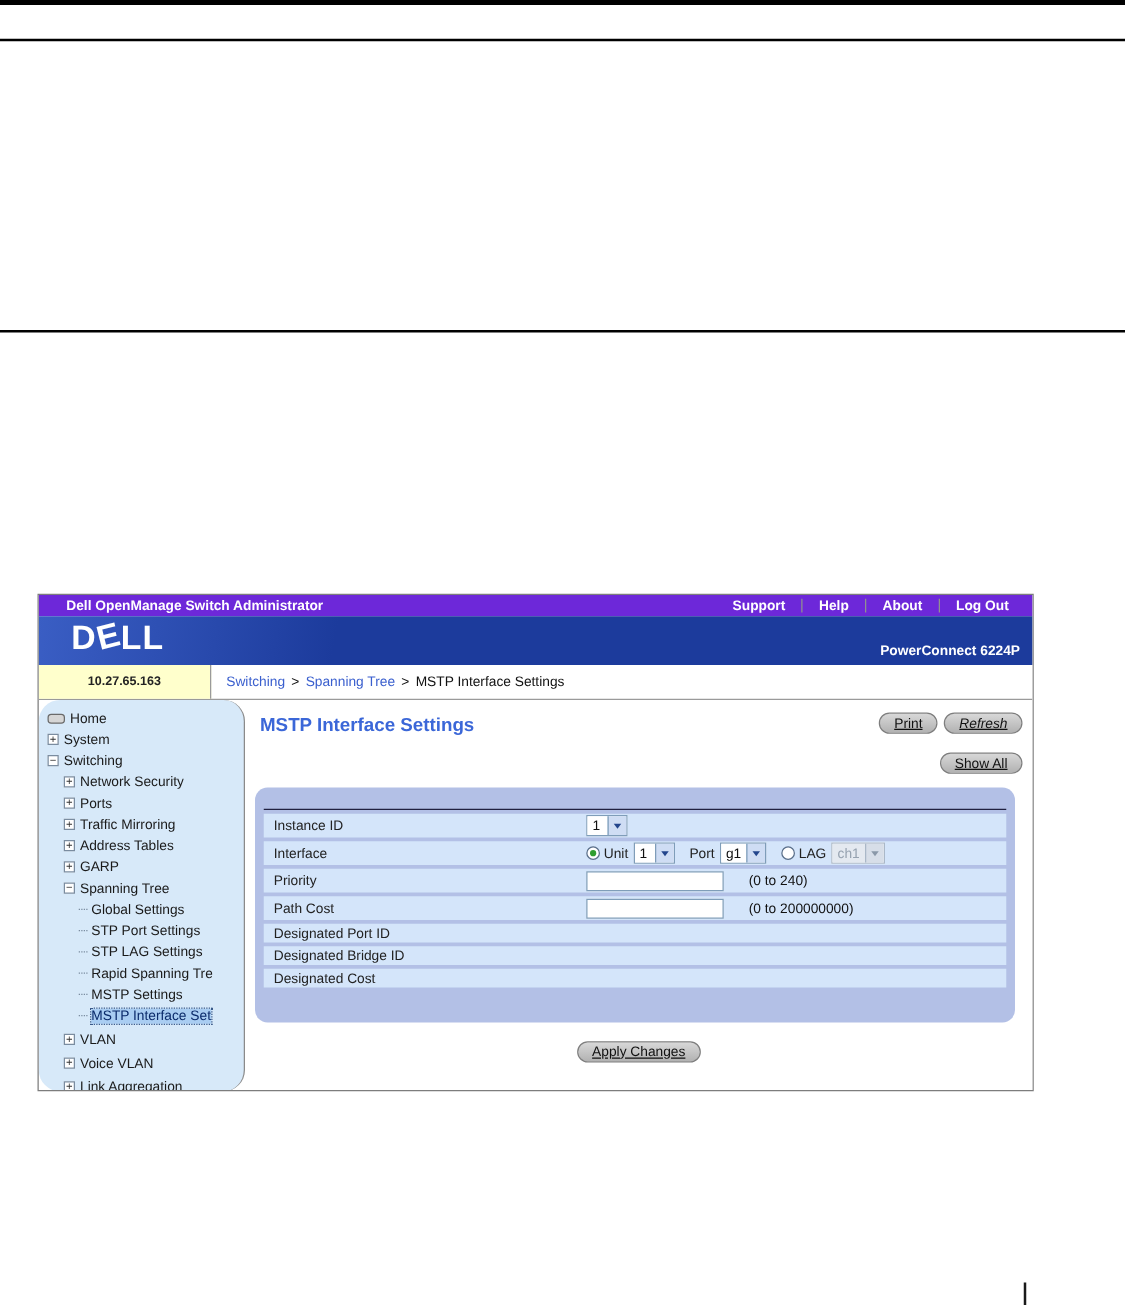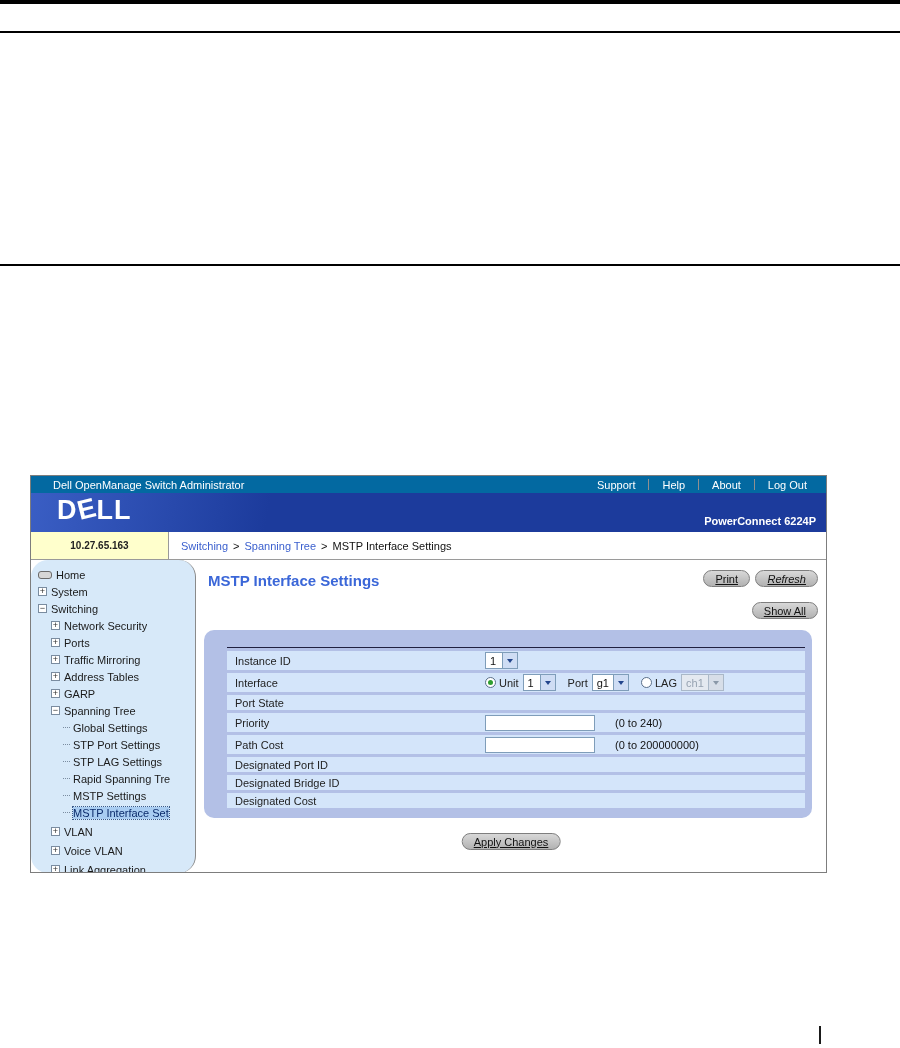--- a/index.html
+++ b/index.html
@@ -12,22 +12,22 @@
   .rule-top { top:0; height:4px; }
   .rule-2 { top:31px; height:2px; }
   .rule-3 { top:264px; height:2px; }
   .footer-mark { position:absolute; left:819px; top:1026px; width:2px; height:18px; background:#1a1a1a; }
 
   
   .shot { position:absolute; left:30px; top:475px; width:797px; height:398px;
           border:1px solid #7d7d7d; background:#fff; overflow:hidden; font-size:11px; color:#111; }
 
   
-  .masthead { height:17px; background:#0369a1; display:flex; align-items:center;
-              color:#fff; font-weight:normal; font-size:11px; }
+  .masthead { height:17px; background:#6d28d9; display:flex; align-items:center;
+              color:#fff; font-weight:bold; font-size:11px; }
   .mast-title { padding-left:22px; flex:1; white-space:nowrap; }
   .mast-links { display:flex; align-items:center; height:100%; margin-right:6px; }
   .mast-link { padding:0 13px; cursor:pointer; white-space:nowrap; }
   .mast-sep { width:1px; height:11px; background:#909090; }
 
   
   .bluebar { height:39px; background:linear-gradient(100deg,#3a5ec4 0%,#1c3b9c 30%,#1c3b9c 100%); position:relative; }
   .dell-logo { position:absolute; left:26px; top:2px; color:#fff; font-weight:bold;
                font-size:27px; letter-spacing:1px; font-family:"Liberation Sans", sans-serif; }
   .dell-logo .tilt { display:inline-block; transform:rotate(-14deg) translateY(-1px); }
@@ -63,21 +63,21 @@
           border:1px solid #7e7e7e; border-radius:9px; font-size:11px; color:#111;
           display:flex; align-items:center; justify-content:center; text-decoration:underline;
           padding:0 11px; cursor:pointer; white-space:nowrap; }
   .btn-print { right:76px; top:10px; }
   .btn-refresh { right:8px; top:10px;font-style:italic; }
   .btn-showall { right:8px; top:42px; }
   .btn-apply { left:50%; transform:translateX(-50%); top:273px; }
 
   
   .panel { position:absolute; left:8px; right:14px; top:70px; height:188px;
-           background:#b3c0e6; border-radius:10px; padding:17px 7px 0 23px; }
+           background:#b3c0e6; border-radius:10px; padding:17px 7px 0 7px; }
   .topline { height:1px; background:#202040; }
   .frow { background:#d4e5fa; margin-top:3px; display:flex; align-items:center; padding-left:8px; }
   .frow.tall { height:19px; } .frow.short { height:15px; }
   .flabel { width:250px; flex:none; color:#222; }
 
   .combo { display:inline-flex; height:17px; border:1px solid #7f9db9; background:#fff; cursor:pointer; }
   .combo-val { padding:0 4px; min-width:16px; display:flex; align-items:center; font-size:11px; background:#fff; color:#111; }
   .combo-btn { width:15px; background:#cfddf4; border-left:1px solid #7f9db9;
                display:flex; align-items:center; justify-content:center; }
   .tri { width:0; height:0; border-left:3px solid transparent; border-right:3px solid transparent;
@@ -261,24 +261,20 @@
               </span>
             <span class="ctl-label">LAG</span>
             <span class="combo disabled">
               <span class="combo-val">ch1</span>
               <span class="combo-btn">
                   <span class="tri"></span>
                 </span>
             </span>
           </div>
 
-          <div class="frow short">
-            <span class="flabel">Port State</span>
-            <span></span>
-          </div>
 
 
           <div class="frow tall">
             <span class="flabel">Priority</span>
             <input class="txt" value="" style="">
             <span class="hint">(0 to 240)</span>
           </div>
 
           <div class="frow tall">
             <span class="flabel">Path Cost</span>

